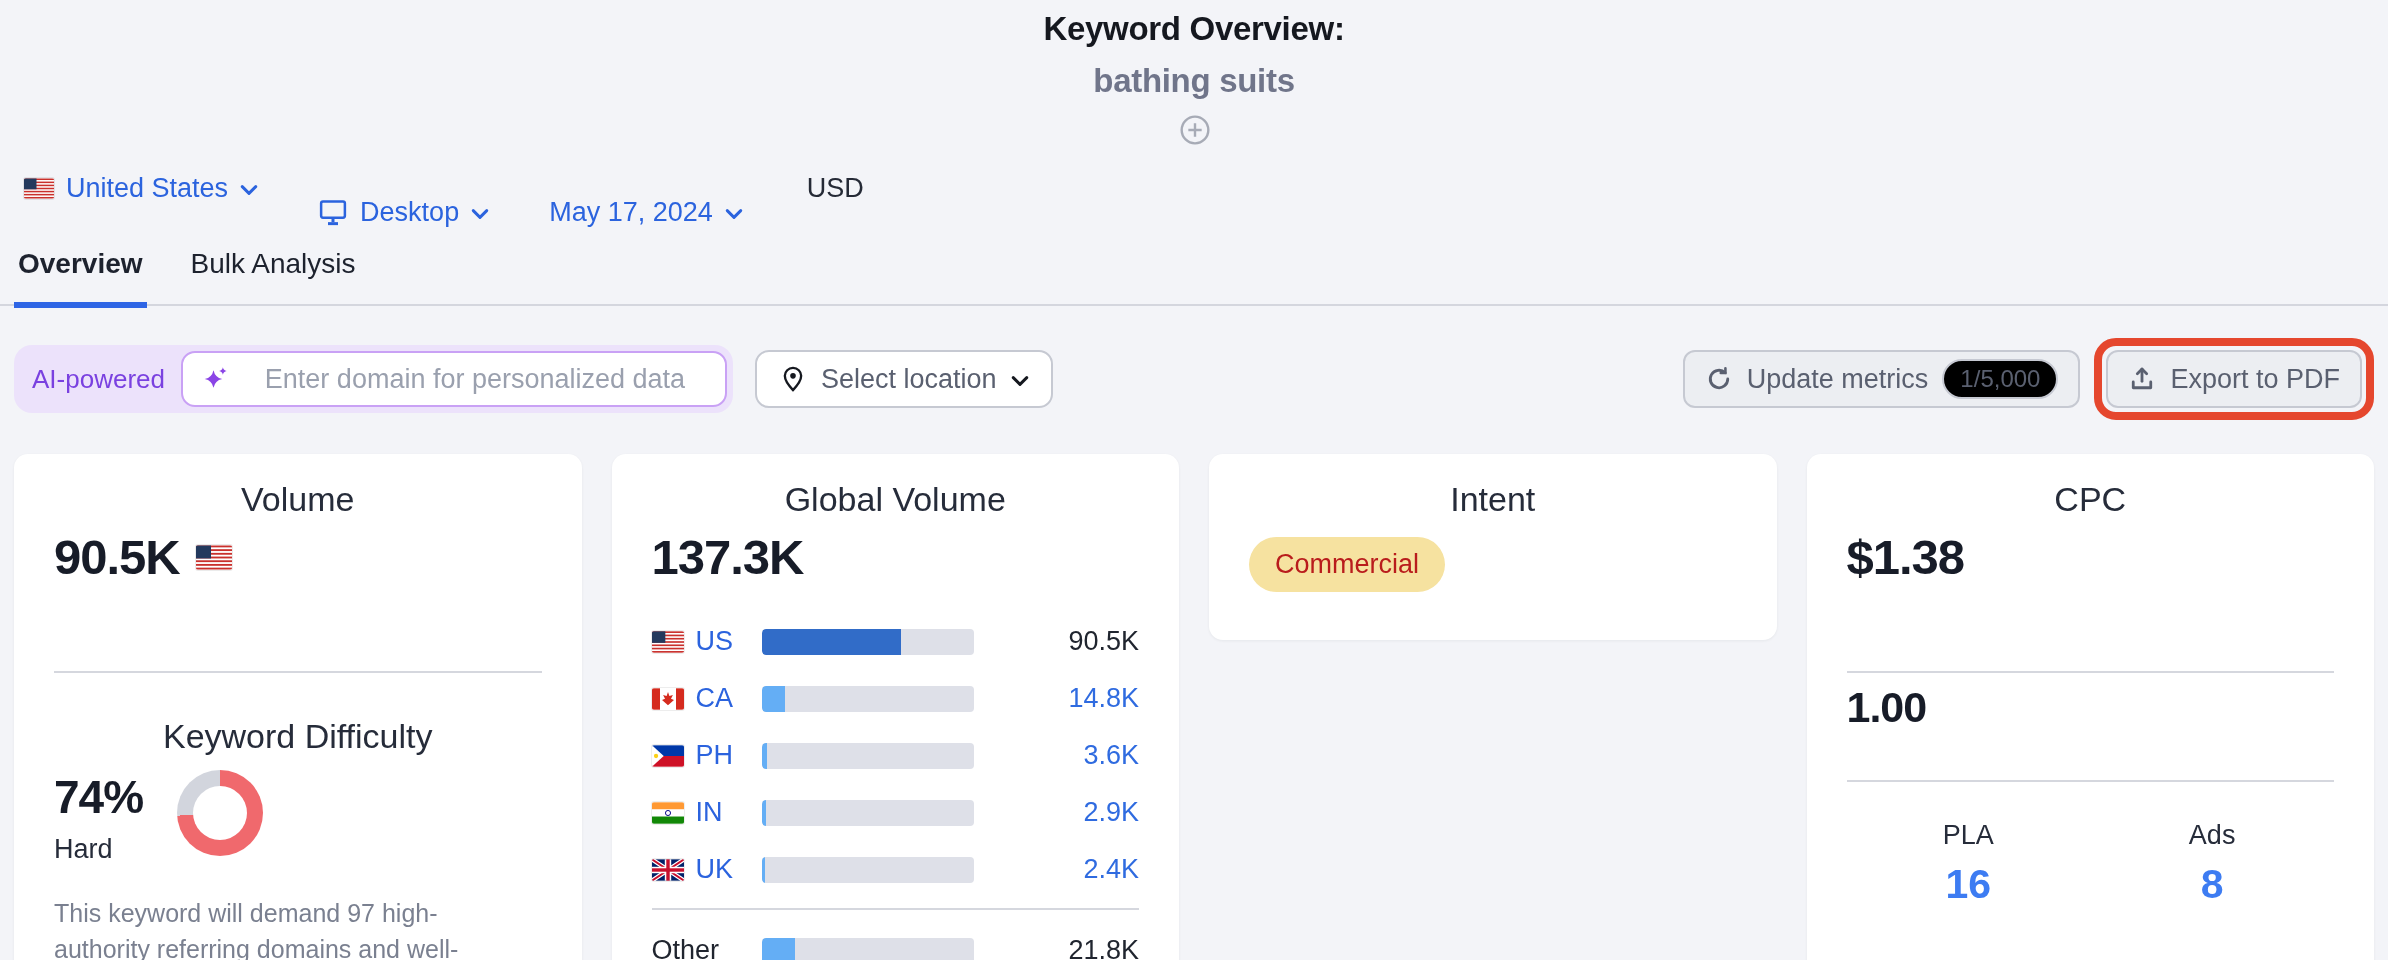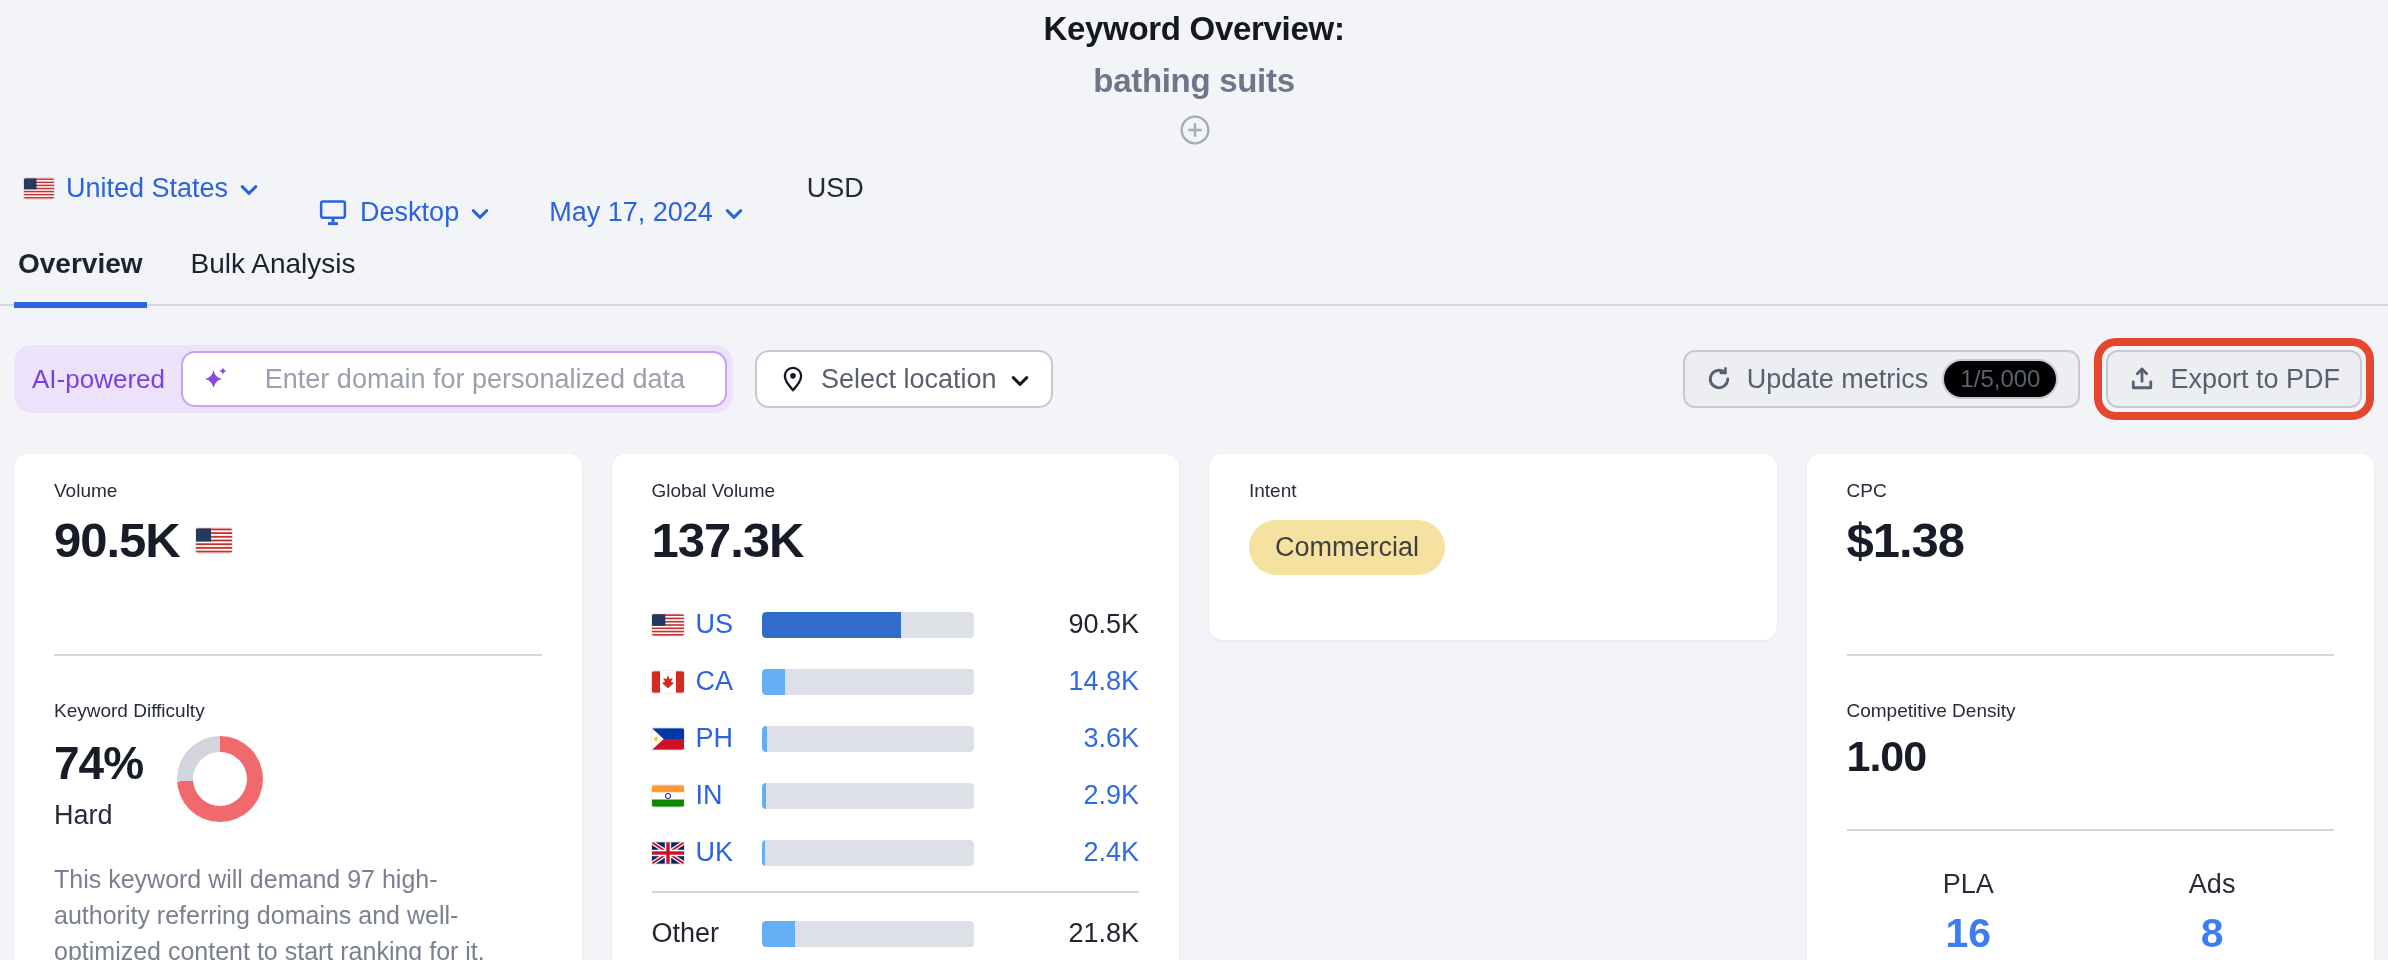--- a/index.html
+++ b/index.html
@@ -41,21 +41,21 @@
   .loc-btn{display:flex;align-items:center;gap:14px;margin-left:22px;background:#fff;border:2px solid #c6c9d2;border-radius:14px;height:58px;padding:0 22px;font-size:27px;color:#5a6070;font-family:inherit;cursor:pointer;}
   .right-controls{margin-left:auto;display:flex;align-items:center;}
   .gray-btn{display:flex;align-items:center;gap:14px;background:#eceef2;border:2px solid #c6c9d2;border-radius:12px;height:58px;padding:0 20px;font-size:27px;font-weight:500;color:#5a6070;font-family:inherit;cursor:pointer;}
   .quota{background:#000000;border:2px solid #c6c9d2;border-radius:999px;padding:4px 16px;font-size:24px;font-weight:400;color:#5a6070;}
   .export-ring{border:8px solid #e5472e;border-radius:22px;padding:4px;margin-left:14px;}
 
   
   .cards{display:grid;grid-template-columns:repeat(4,1fr);gap:30px;margin:34px 14px 0 14px;height:584px;}
   .card{background:#fff;border-radius:14px;box-shadow:0 1px 3px rgba(23,28,38,0.06);padding:26px 40px;box-sizing:border-box;}
   .col3{display:flex;flex-direction:column;gap:30px;}
-  .card-label{font-size:19px;color:#262c3a;}
+  .card-label{font-size:34px;color:#262c3a;text-align:center;}
   .big-value{font-size:49px;font-weight:700;color:#171c28;letter-spacing:-1px;margin-top:10px;display:flex;align-items:center;gap:16px;}
   .divider{border:none;border-top:2px solid #d5d7de;margin:0;}
 
   
   .kd-row{display:flex;align-items:flex-start;gap:34px;margin-top:14px;}
   .kd-left .kd-value{font-size:46px;font-weight:700;color:#171c28;letter-spacing:-1px;}
   .kd-level{font-size:27px;color:#262c3a;margin-top:10px;}
   .donut{width:86px;height:86px;border-radius:50%;position:relative;}
   .donut::after{content:"";position:absolute;inset:16px;background:#fff;border-radius:50%;}
   .kd-desc{margin-top:30px;font-size:25px;line-height:36px;color:#7a8090;max-width:450px;}
@@ -67,21 +67,21 @@
   .gv-flag svg{border-radius:2px;box-shadow:0 0 0 1px rgba(0,0,0,0.07);}
   .gv-code{font-size:27px;color:#2b63de;width:66px;text-decoration:none;}
   .gv-other-label{font-size:27px;color:#20252f;width:110px;}
   .gv-track{height:26px;background:#dee0e8;border-radius:4px;flex:0 0 212px;overflow:hidden;}
   .gv-fill{height:100%;border-radius:4px 0 0 4px;}
   .gv-value{margin-left:auto;font-size:27px;color:#2f6be0;}
   .gv-value.dark{color:#20252f;}
   .gv-div{border:none;border-top:2px solid #d5d7de;margin:10px 0 12px 0;}
 
   
-  .intent-badge{display:inline-block;margin-top:18px;background:#f6e2a0;color:#404040;font-size:27px;border-radius:999px;padding:12px 26px;}
+  .intent-badge{display:inline-block;margin-top:18px;background:#f6e2a0;color:#b91c1c;font-size:27px;border-radius:999px;padding:12px 26px;}
 
   
   .trend-chart{position:relative;height:222px;margin-top:42px;}
   .grid-line{position:absolute;left:0;right:0;height:1px;background:#ebedf0;}
   .trend-bars{position:absolute;left:14px;right:14px;top:0;bottom:0;display:flex;justify-content:space-between;align-items:flex-end;}
   .t-bar{width:14px;background:#9fc8ec;border-radius:7px 7px 0 0;}
   .baseline{position:absolute;left:-12px;right:-12px;bottom:-2px;height:2px;background:#c6c9d1;}
 
   
   .cd-value{font-size:43px;font-weight:700;color:#171c28;letter-spacing:-1px;margin-top:10px;}
@@ -360,21 +360,20 @@
         <span class="intent-badge">Commercial</span>
       </section>
     </div>
 
     <section class="card">
       <div class="card-label">CPC</div>
       <div class="big-value">
           <span>$1.38</span>
         </div>
       <hr class="divider" style="margin-top:86px;">
-      <div class="card-label" style="margin-top:44px;">Competitive Density</div>
       <div class="cd-value">1.00</div>
       <hr class="divider" style="margin-top:48px;">
       <div class="pla-row">
         <div class="pla-col">
           <div class="pla-label">PLA</div>
           <div class="pla-value">16</div>
         </div>
         <div class="pla-col">
           <div class="pla-label">Ads</div>
           <div class="pla-value">8</div>

